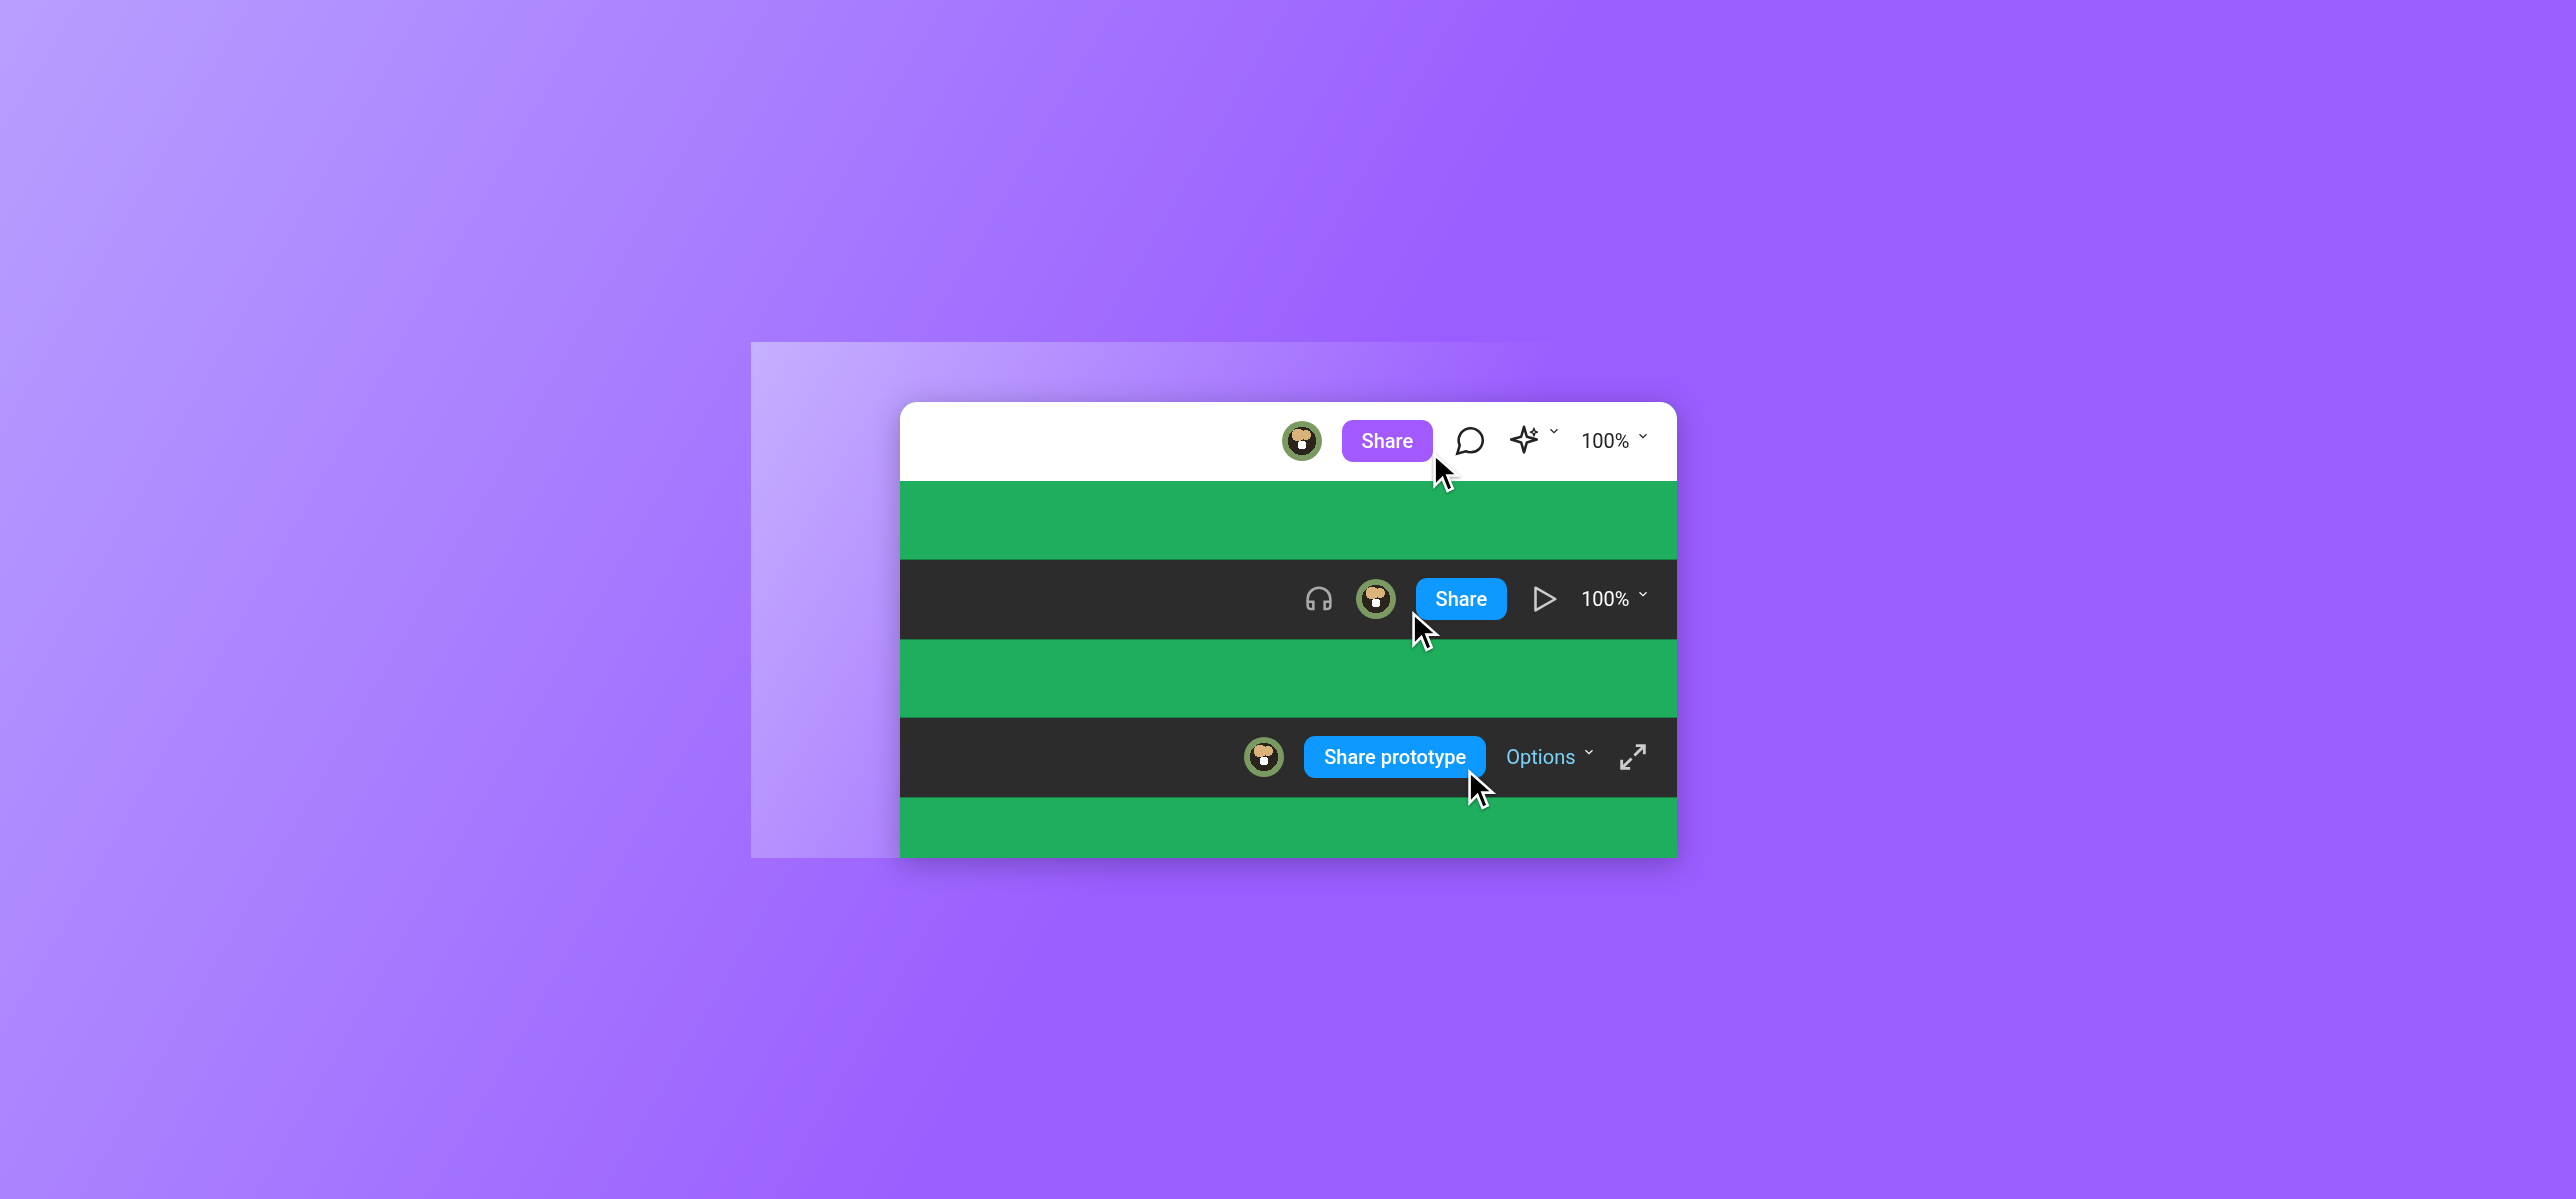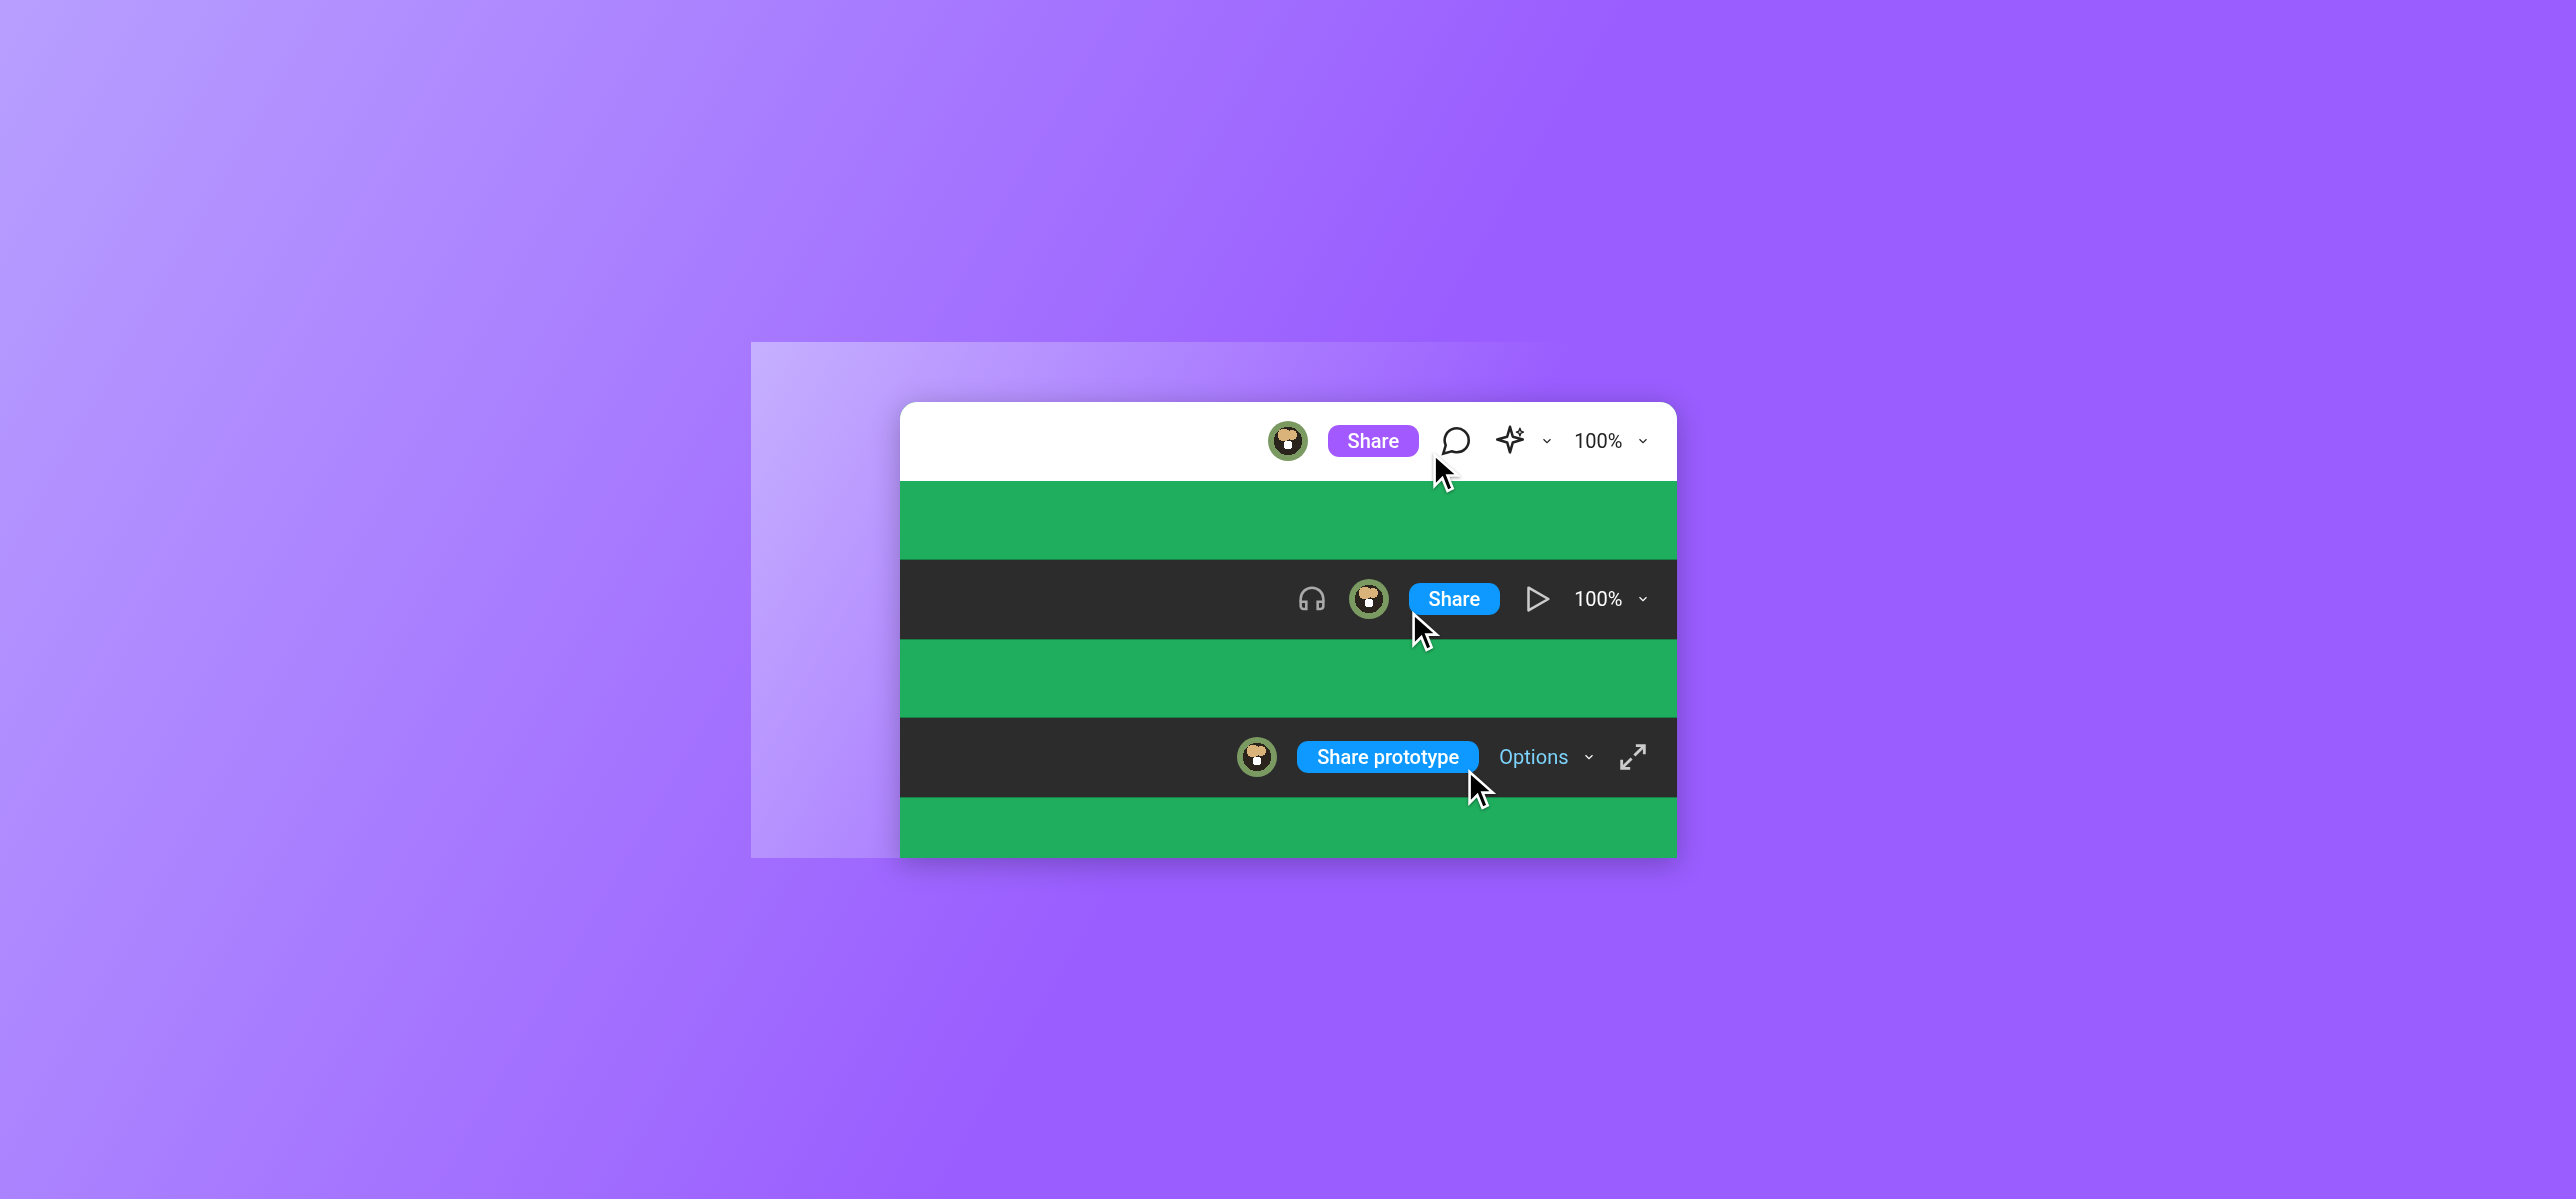--- a/index.html
+++ b/index.html
@@ -59,37 +59,37 @@
                 radial-gradient(circle at 50% 50%, #2a241c 0 50%, transparent 50%),
                 linear-gradient(#7a9a62,#7a9a62);
     flex-shrink: 0;
   }
 
   
   .btn {
     display: inline-flex;
     align-items: center;
     justify-content: center;
-    height: 32px;
+    height: 42px;
     padding: 0 20px;
     border-radius: 11.3px;
     font-size: 20px;
     font-weight: 500;
     color: #fff;
     cursor: pointer;
     flex-shrink:0;
   }
   .btn-purple { background: #a259ff; }
   .btn-blue   { background: #0d99ff; }
 
   .icon-btn {
     display:inline-flex; align-items:center; justify-content:center;
     width:34px; height:34px; cursor:pointer; flex-shrink:0;
   }
-  .with-chevron { display:inline-flex; align-items:center; gap:13px; cursor:pointer;}
+  .with-chevron { display:inline-flex; align-items:flex-start; gap:6px; cursor:pointer;}
 
   .zoom-label { font-size:20px; font-weight:400; }
   .options-label { font-size:20px; font-weight:400; color:#7dd3fc;}
 
   
   .cursor {
     position:absolute;
     width:31px; height:42px;
     pointer-events:none;
     z-index:10;

